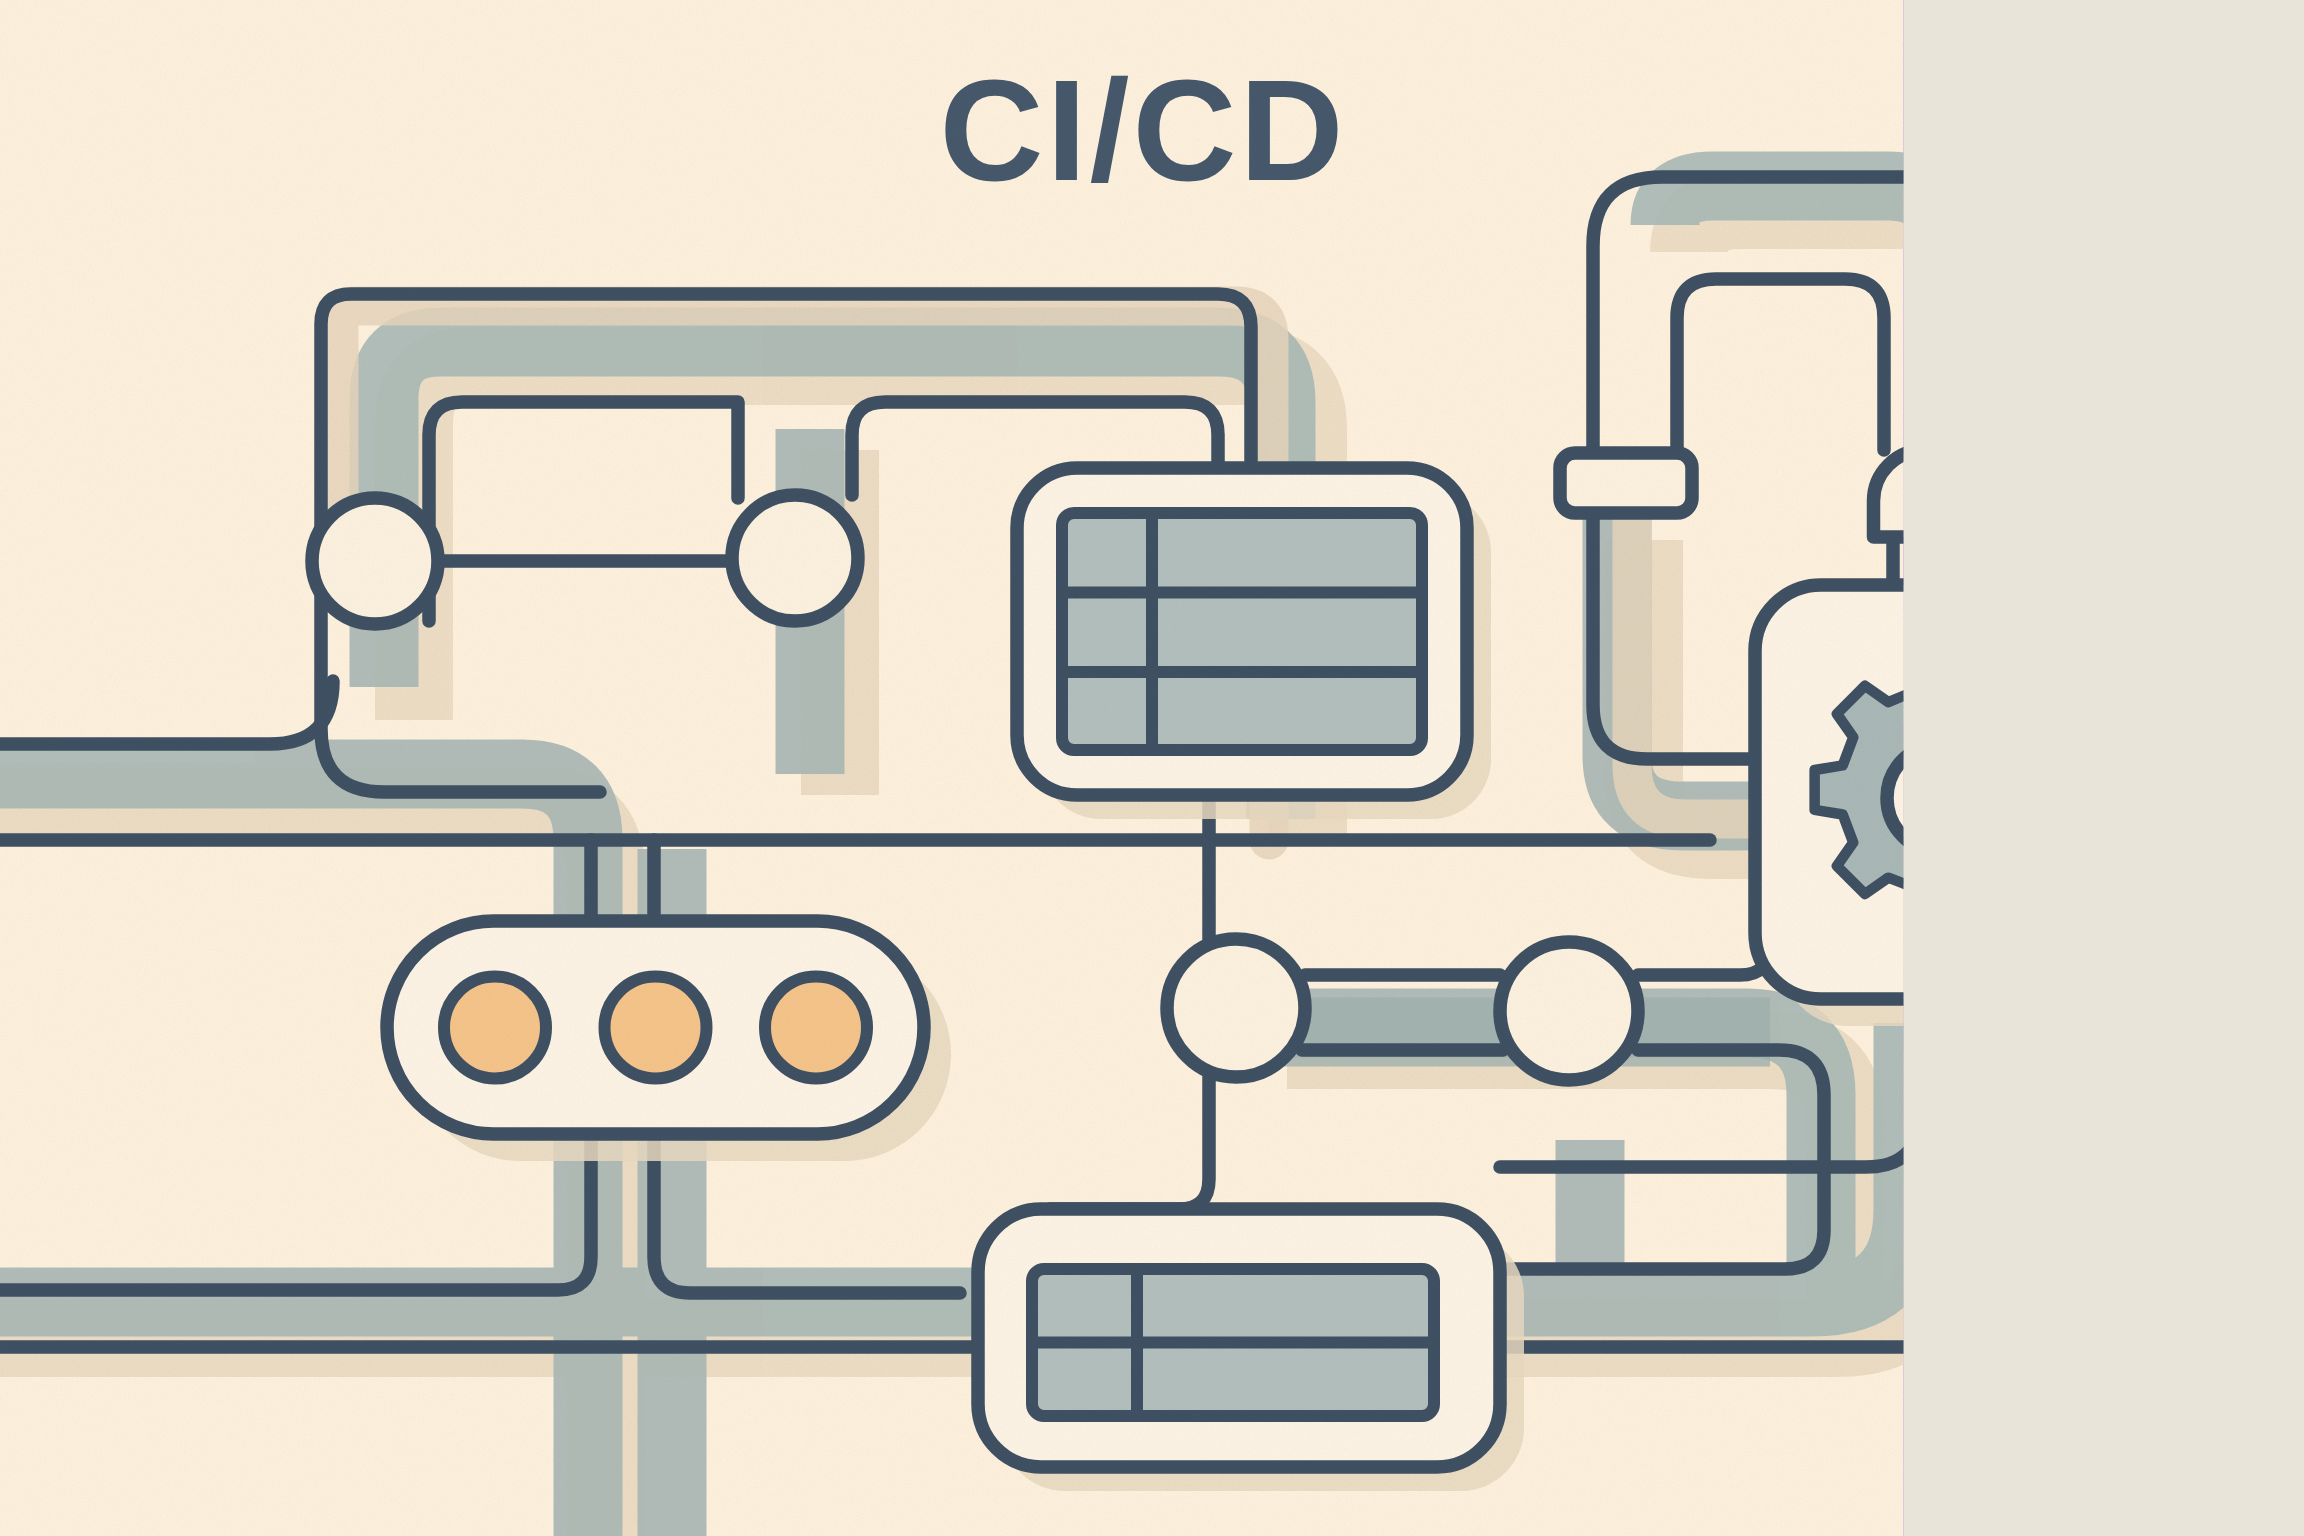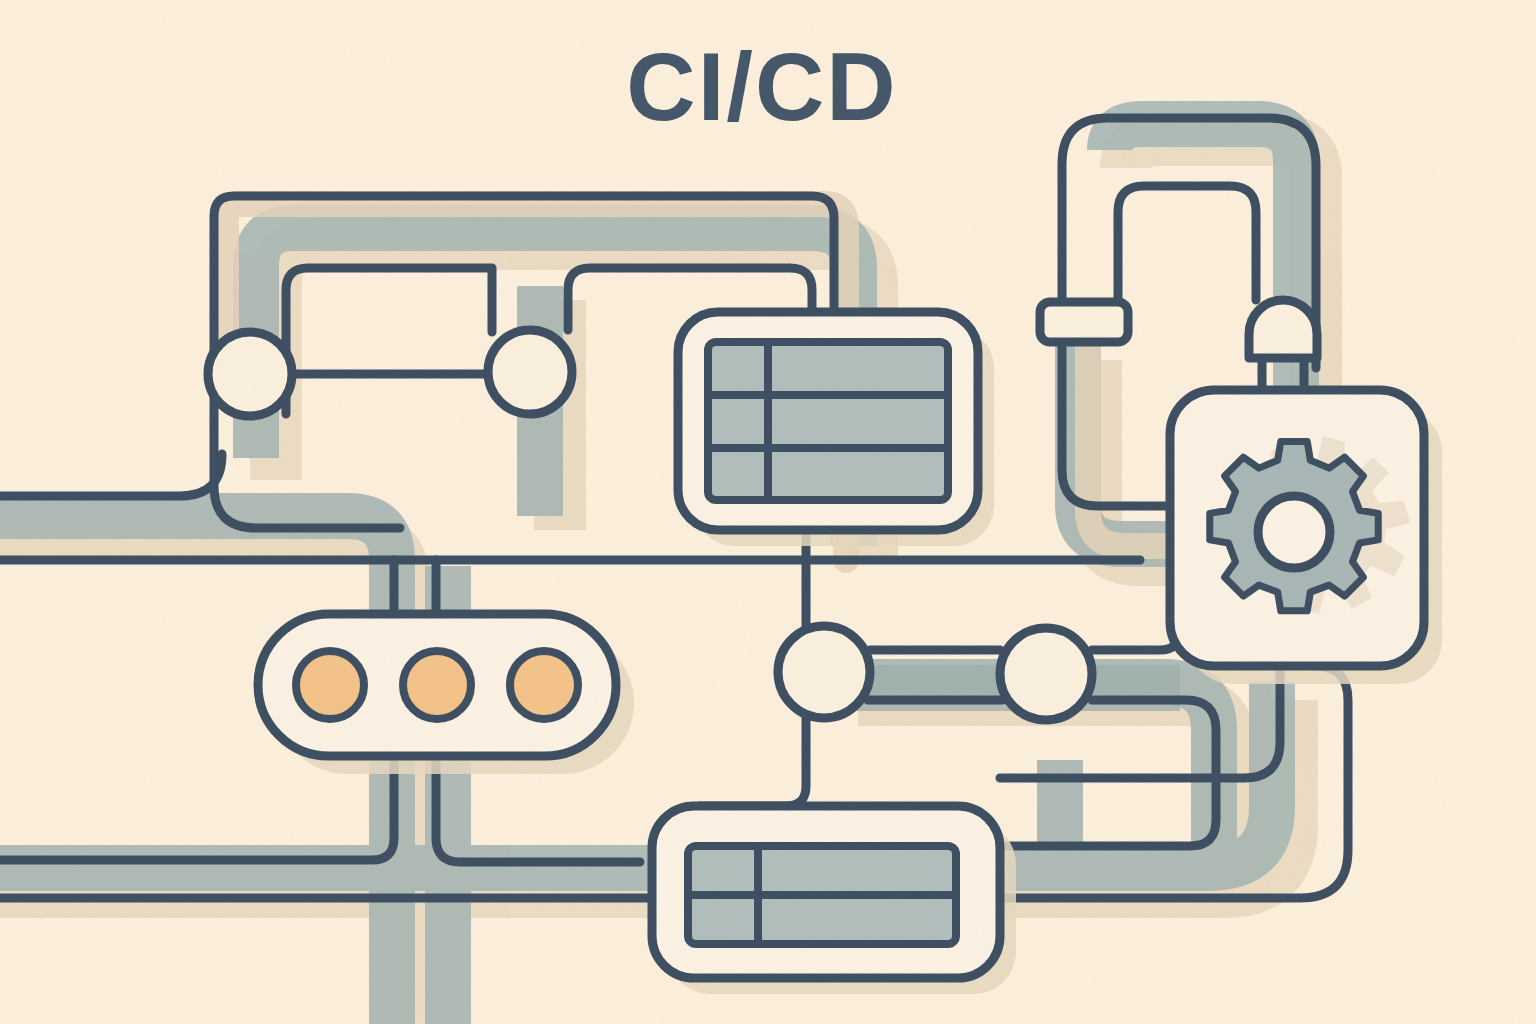--- a/index.html
+++ b/index.html
@@ -6,21 +6,21 @@
   html, body {
     margin: 0;
     padding: 0;
     background: #e9e4da;
   }
   body {
     font-family: "Liberation Sans", sans-serif;
   }
   #stage {
     position: relative;
-    width: 1536px;
+    width: 1269px;
     height: 1024px;
     overflow: hidden;
     background: #8b5cf6;
   }
   #stage svg {
     display: block;
     width: 1536px;
     height: 1024px;
   }
   .title-text {

